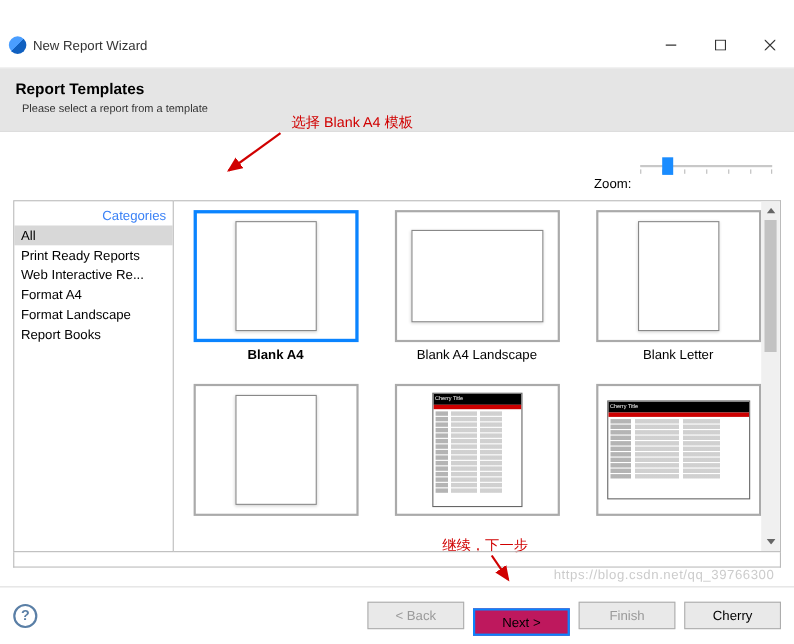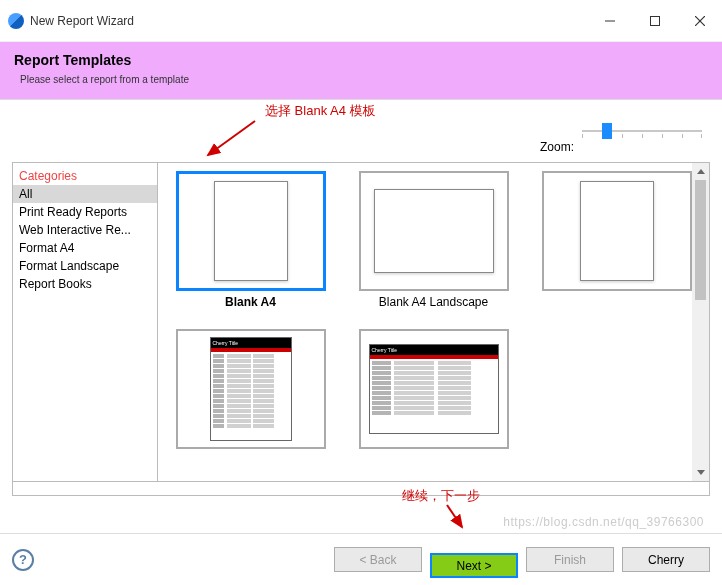--- a/index.html
+++ b/index.html
@@ -1,42 +1,42 @@
 <!DOCTYPE html>
 <html><head>
 <meta charset="utf-8">
 <style>
 * { box-sizing: border-box; margin: 0; padding: 0; }
 body { font-family: "Segoe UI", Tahoma, sans-serif; font-size: 12px; background: #fff; width: 722px; height: 585px; overflow: hidden; position: relative; }
 
-.titlebar { height: 42px; display: flex; align-items: center; padding: 0 0 0 8px; background: #fff; border-bottom: 1px solid #f0f0f0; }
+.titlebar { height: 42px; display: flex; align-items: center; padding: 0 0 0 8px; background: #fff; border-bottom: 1px solid #f0f0f0; margin-top: 20px; }
 .titlebar .app-icon { width: 16px; height: 16px; border-radius: 50%; background: linear-gradient(135deg, #4a9eff 50%, #1060c0 50%); margin-right: 6px; }
 .titlebar .title { flex: 1; font-size: 12px; color: #333; }
 .winbtn { width: 45px; height: 30px; display: flex; align-items: center; justify-content: center; color: #333; cursor: pointer; }
 .winbtn svg { width: 10px; height: 10px; }
 
-.header { padding: 10px 14px 14px; background: #f0abfc; border-bottom: 1px solid #ddd; }
+.header { padding: 10px 14px 14px; background: #e5e5e5; border-bottom: 1px solid #ddd; }
 .header h1 { font-size: 14px; font-weight: bold; color: #000; margin-bottom: 6px; }
 .header p { font-size: 10px; color: #333; padding-left: 6px; }
 
 .annotation1 { position: absolute; left: 265px; top: 102px; color: #d00000; font-size: 13px; }
 .arrow1 { position: absolute; left: 200px; top: 113px; }
 .annotation2 { position: absolute; left: 402px; top: 487px; color: #d00000; font-size: 13px; }
 .arrow2 { position: absolute; left: 432px; top: 502px; }
 
 .zoom-row { display: flex; justify-content: flex-end; align-items: center; padding: 8px 20px 8px; }
 .zoom-row .zoom-label { font-size: 12px; margin-right: 8px; margin-top: 32px; }
 .slider { position: relative; width: 120px; height: 20px; }
 .slider-track { position: absolute; top: 9px; left: 0; right: 0; height: 2px; background: #c8c8c8; }
 .slider-thumb { position: absolute; left: 20px; top: 2px; width: 10px; height: 16px; background: #1a8cff; }
 .slider-tick { position: absolute; top: 13px; width: 1px; height: 4px; background: #bbb; }
 
 .main { display: flex; margin: 0 12px; height: 320px; }
 .sidebar { width: 146px; border: 1px solid #bbb; padding: 4px 0; }
-.sidebar .cat-header { font-size: 12px; padding: 2px 6px; color: #ef4444; }
+.sidebar .cat-header { font-size: 12px; padding: 2px 6px; color: #3b82f6; text-align: right; }
 .sidebar .item { font-size: 12px; padding: 2px 6px; cursor: pointer; white-space: nowrap; overflow: hidden; text-overflow: ellipsis; }
 .sidebar .item.selected { background: #d8d8d8; }
 
 .gallery-wrap { flex: 1; border: 1px solid #bbb; border-left: none; position: relative; overflow: hidden; }
 .gallery { padding: 8px 10px; display: grid; grid-template-columns: repeat(3, 1fr); gap: 20px 18px; }
 .tpl { display: flex; flex-direction: column; align-items: center; }
 .thumb { width: 150px; height: 120px; border: 2px solid #aaa; display: flex; align-items: center; justify-content: center; background: #fff; cursor: pointer; }
 .thumb.selected { border: 3px solid #0a84ff; }
 .thumb .page-portrait { width: 74px; height: 100px; border: 1px solid #888; box-shadow: 0 1px 3px rgba(0,0,0,0.2); background: #fff; }
 .thumb .page-landscape { width: 120px; height: 84px; border: 1px solid #888; box-shadow: 0 1px 3px rgba(0,0,0,0.2); background: #fff; }
@@ -54,21 +54,21 @@
 .scroll-btn { height: 17px; display: flex; align-items: center; justify-content: center; cursor: pointer; }
 .scroll-thumb { margin: 0 3px; flex: 0 0 120px; background: #c2c2c2; }
 .scroll-spacer { flex: 1; }
 .blank-gap { border: 1px solid #bbb; border-top: none; height: 14px; margin: 0 12px 20px; }
 
 .footer { position: absolute; left: 0; right: 0; bottom: 0; height: 52px; border-top: 1px solid #ddd; display: flex; align-items: center; padding: 0 12px; background: #fff; }
 .help-icon { width: 22px; height: 22px; border: 2px solid #5a7fa6; border-radius: 50%; display: flex; align-items: center; justify-content: center; color: #5a7fa6; font-weight: bold; font-size: 13px; cursor: pointer; }
 .footer-spacer { flex: 1; }
 .btn { width: 88px; height: 25px; margin-left: 8px; border: 1px solid #adadad; background: #e9e9e9; font-size: 12px; cursor: pointer; display: flex; align-items: center; justify-content: center; }
 .btn.disabled { color: #9a9a9a; cursor: default; }
-.btn.primary { border: 2px solid #0a84ff; background: #84cc16; color: #000; margin-top: 12px; }
+.btn.primary { border: 2px solid #0a84ff; background: #be185d; color: #000; margin-top: 12px; }
 
 .watermark { position: absolute; right: 18px; bottom: 56px; color: rgba(140,140,140,0.45); font-size: 12px; letter-spacing: 0.5px; }
 </style>
 </head>
 <body>
 
 <div class="titlebar">
   <div class="app-icon"></div>
   <div class="title">New Report Wizard</div>
   <div class="winbtn">
@@ -146,20 +146,26 @@
             <div class="page-portrait"></div>
           </div>
         <div class="tpl-label">Blank A4</div>
       </div>
       <div class="tpl">
         <div class="thumb">
             <div class="page-landscape"></div>
           </div>
         <div class="tpl-label">Blank A4 Landscape</div>
       </div>
+      <div class="tpl">
+        <div class="thumb">
+            <div class="page-portrait"></div>
+          </div>
+        <div class="tpl-label">Blank Letter</div>
+      </div>
 
       <div class="tpl">
         <div class="thumb">
             <div class="page-portrait"></div>
           </div>
       </div>
       <div class="tpl">
         <div class="thumb">
           <div class="cherry-portrait">
             <div class="cherry-hdr">Cherry Title</div>

